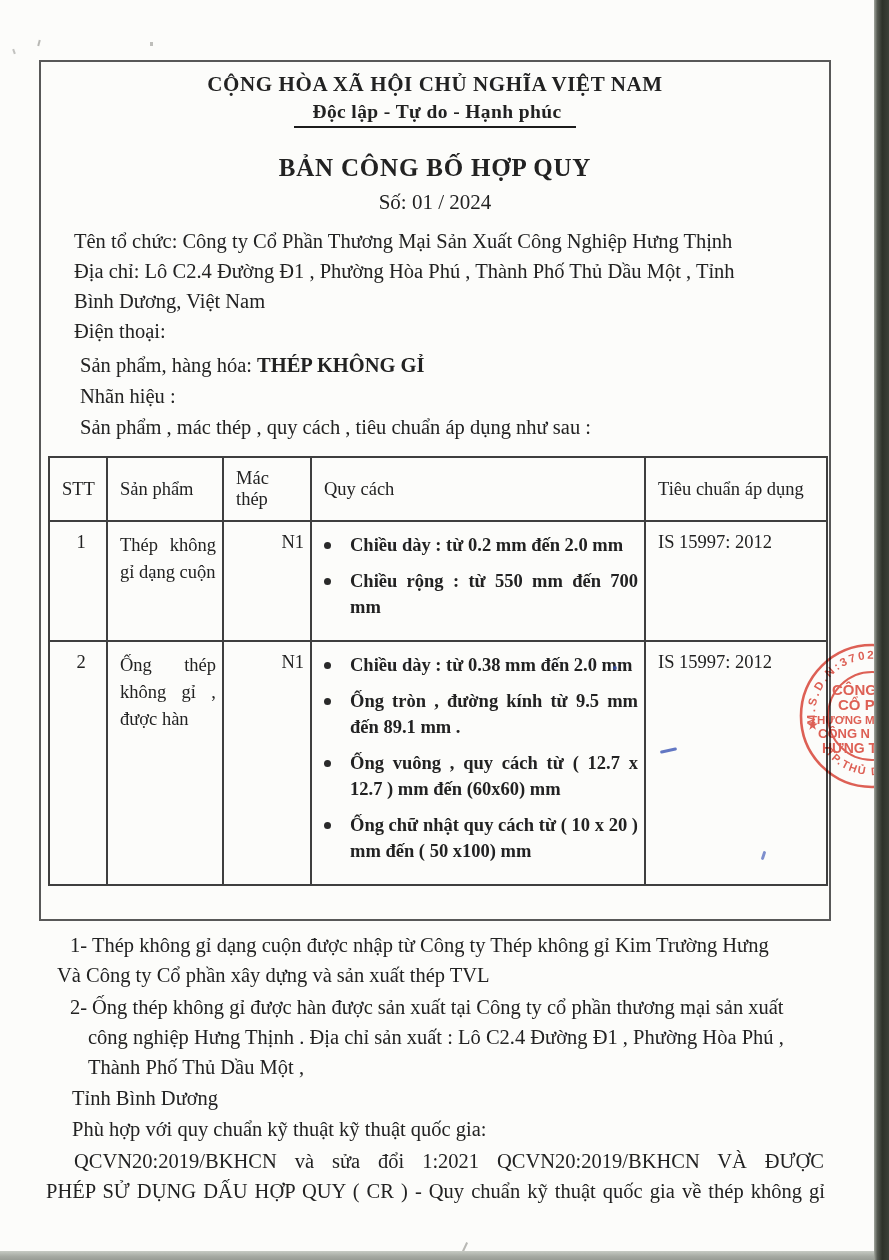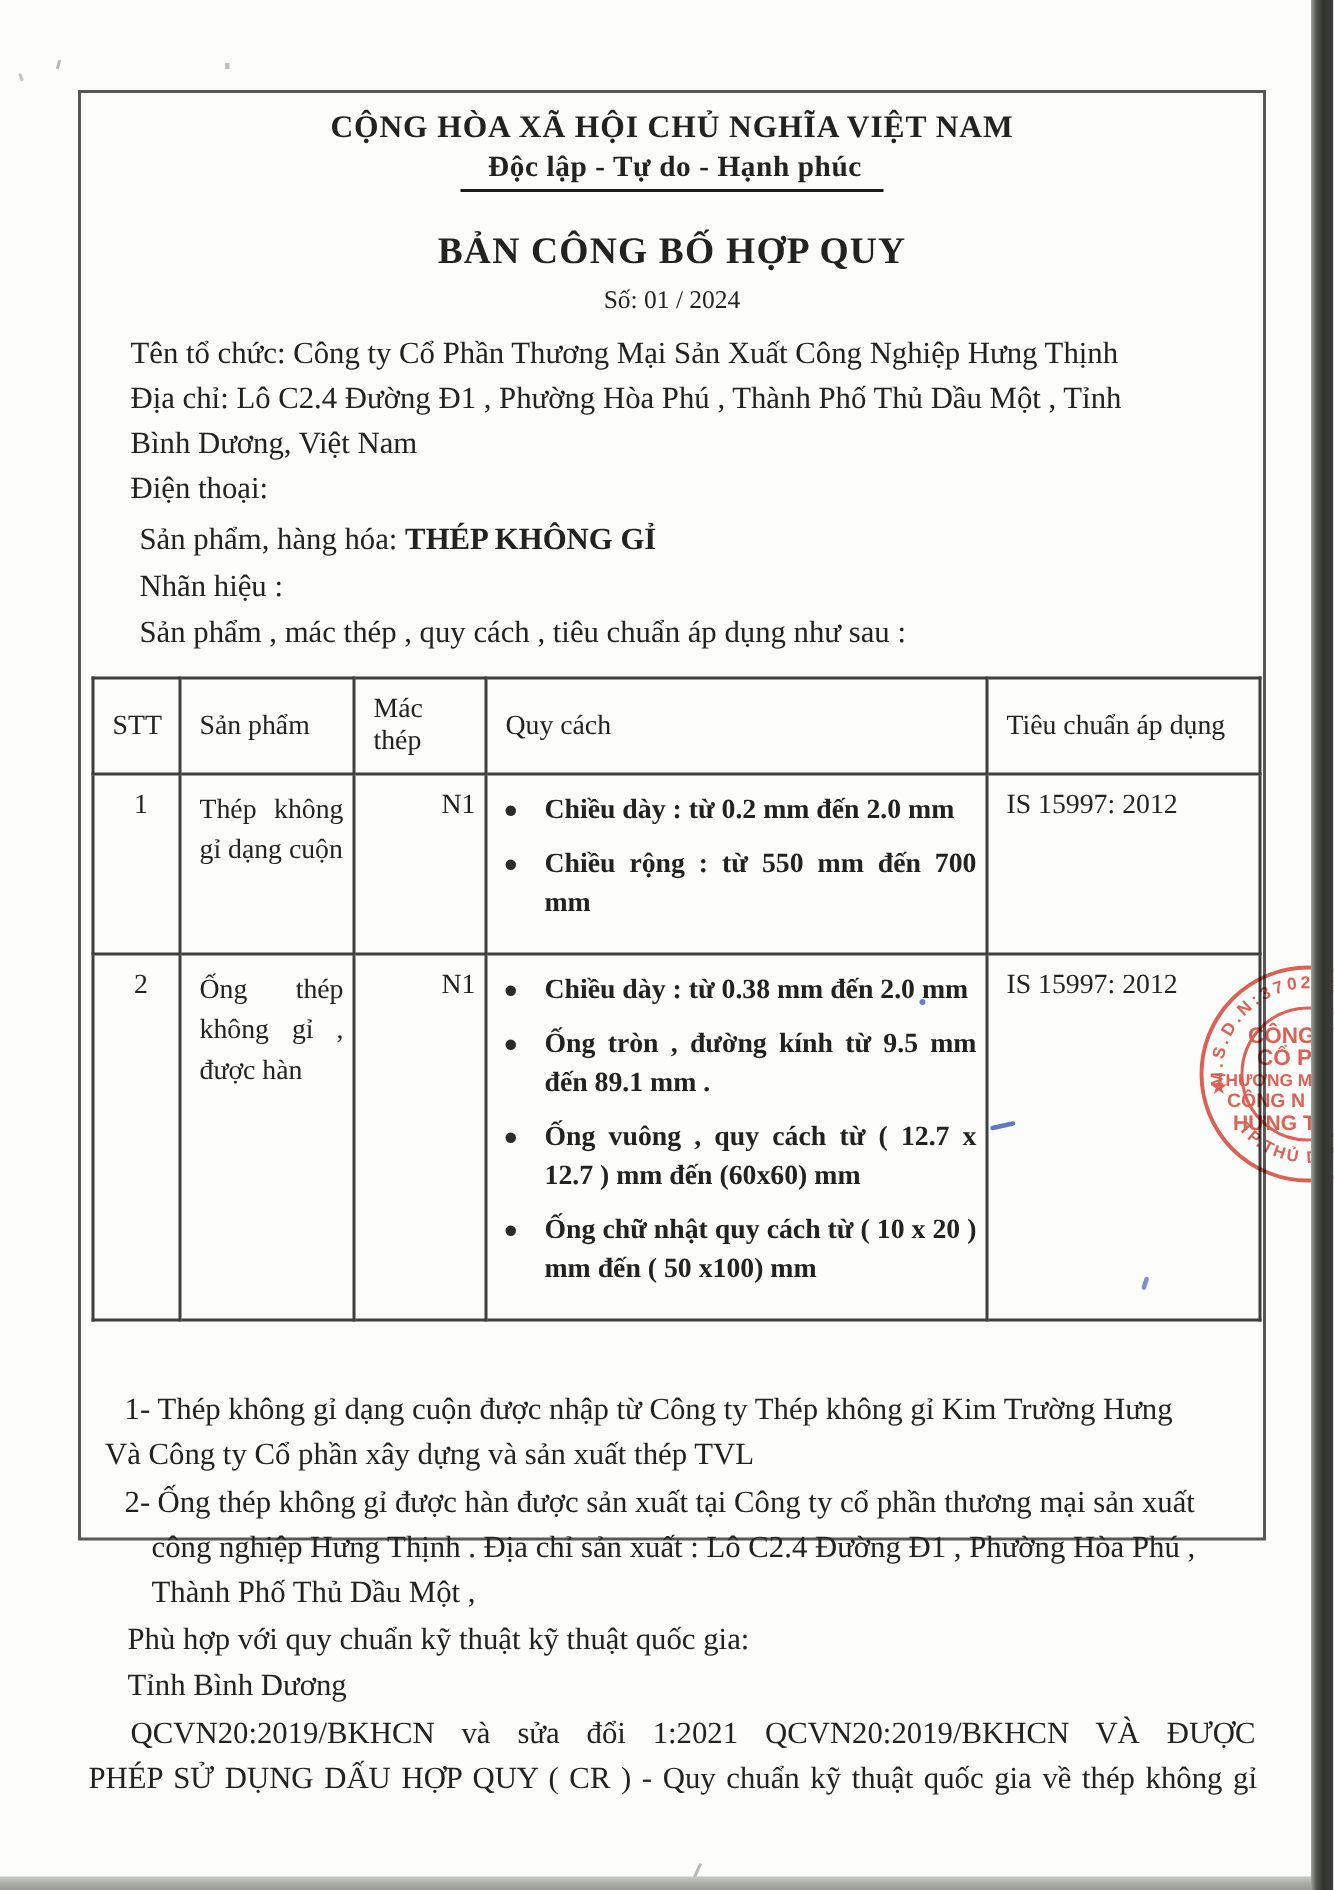--- a/index.html
+++ b/index.html
@@ -8,37 +8,37 @@
     position:relative;
     width:889px; height:1260px;
     background:#fcfcfa;
     overflow:hidden;
     font-family:"Liberation Serif", serif;
     color:#222;
     margin:0 auto;
   }
   
   .frame {
-    position:absolute; left:52px; top:60px;
-    width:792px; height:967px;
+    position:absolute; left:39px; top:60px;
+    width:792px; height:861px;
     border:2px solid #585858;
   }
   .frame-inner { position:relative; width:100%; height:100%; padding-top:10px; }
 
   
   .nat-title { text-align:center; font-weight:bold; font-size:21px; letter-spacing:0.6px; }
   .motto-row { text-align:center; margin-top:4px; }
   .motto {
     display:inline-block; font-weight:bold; font-size:19.5px;
     padding:0 14px 3px 18px;
     border-bottom:2.5px solid #1c1c1c;
     letter-spacing:0.4px;
   }
   .doc-title { text-align:center; font-weight:bold; font-size:25px; margin-top:26px; letter-spacing:0.8px; }
-  .doc-number { text-align:center; font-size:17px; margin-top:8px; }
+  .doc-number { text-align:center; font-size:21px; margin-top:8px; }
 
   
   .org-block { margin:11px 36px 0 33px; font-size:20.5px; line-height:30px; }
   .product-block { margin:4px 36px 0 39px; font-size:20.5px; line-height:31px; }
   .product-strong { font-weight:bold; }
 
   
   table.spec {
     border-collapse:collapse;
     margin:13px 0 0 7px;
@@ -191,22 +191,22 @@
           </tr>
         </tbody>
       </table>
 
       <div class="notes">
         <div class="nline n-item1-l1"><span class="note-marker">1-</span><span>Thép không gỉ dạng cuộn được nhập từ Công ty Thép không gỉ Kim Trường Hưng</span></div>
         <div class="nline n-item1-l2">Và Công ty Cổ phần xây dựng và sản xuất thép TVL</div>
         <div class="nline n-item2-l1"><span class="note-marker">2-</span><span>Ống thép không gỉ được hàn được sản xuất tại Công ty cổ phần thương mại sản xuất</span></div>
         <div class="nline n-item2-l2">công nghiệp Hưng Thịnh . Địa chỉ sản xuất : Lô C2.4 Đường Đ1 , Phường Hòa Phú ,</div>
         <div class="nline n-item2-l3">Thành Phố Thủ Dầu Một ,</div>
+        <div class="nline n-province">Tỉnh Bình Dương</div>
         <div class="nline n-intro">Phù hợp với quy chuẩn kỹ thuật kỹ thuật quốc gia:</div>
-        <div class="nline n-province">Tỉnh Bình Dương</div>
         <div class="nline n-qcvn1">QCVN20:2019/BKHCN và sửa đổi 1:2021 QCVN20:2019/BKHCN VÀ ĐƯỢC</div>
         <div class="nline n-qcvn2">PHÉP SỬ DỤNG DẤU HỢP QUY ( CR ) - Quy chuẩn kỹ thuật quốc gia về thép không gỉ</div>
       </div>
 
     </div>
   </div>
 
   <svg class="stamp" viewBox="0 0 170 170">
     <defs>
       <path id="arcTop" d="M 28.9 94.9 A 57 57 0 1 1 141.8 80.0" fill="none"></path>

